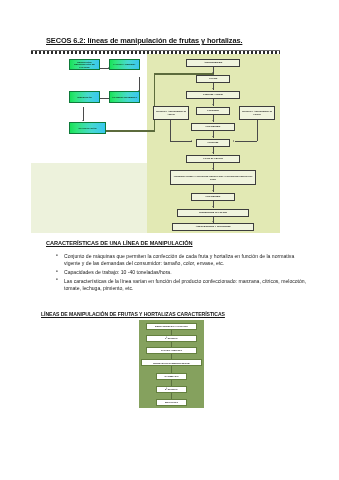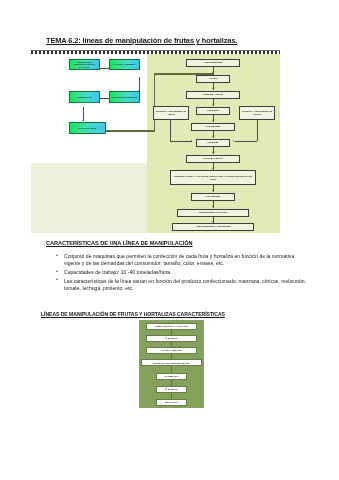--- a/index.html
+++ b/index.html
@@ -203,21 +203,21 @@
     text-transform: uppercase;
     letter-spacing: -0.05px;
   }
   .bconn { position: absolute; background: #5d7340; width: 0.6px; }
 </style>
 </head>
 <body>
 
 <div class="page">
 
-  <div class="doc-title">TEMA 6.2: líneas de manipulación de frutas y hortalizas.</div>
+  <div class="doc-title">SECOS 6.2: líneas de manipulación de frutas y hortalizas.</div>
 
   <div class="figure-top">
     <div class="fig-top-hatch"></div>
 
     <div class="left-panel"></div>
     <div class="left-panel-white"></div>
     <div class="right-panel"></div>
 
     <div class="conn conn-h" style="left:69px; top:17px; width:9px;"></div>
     <div class="arrow-r" style="left:77px; top:15.6px;"></div>

